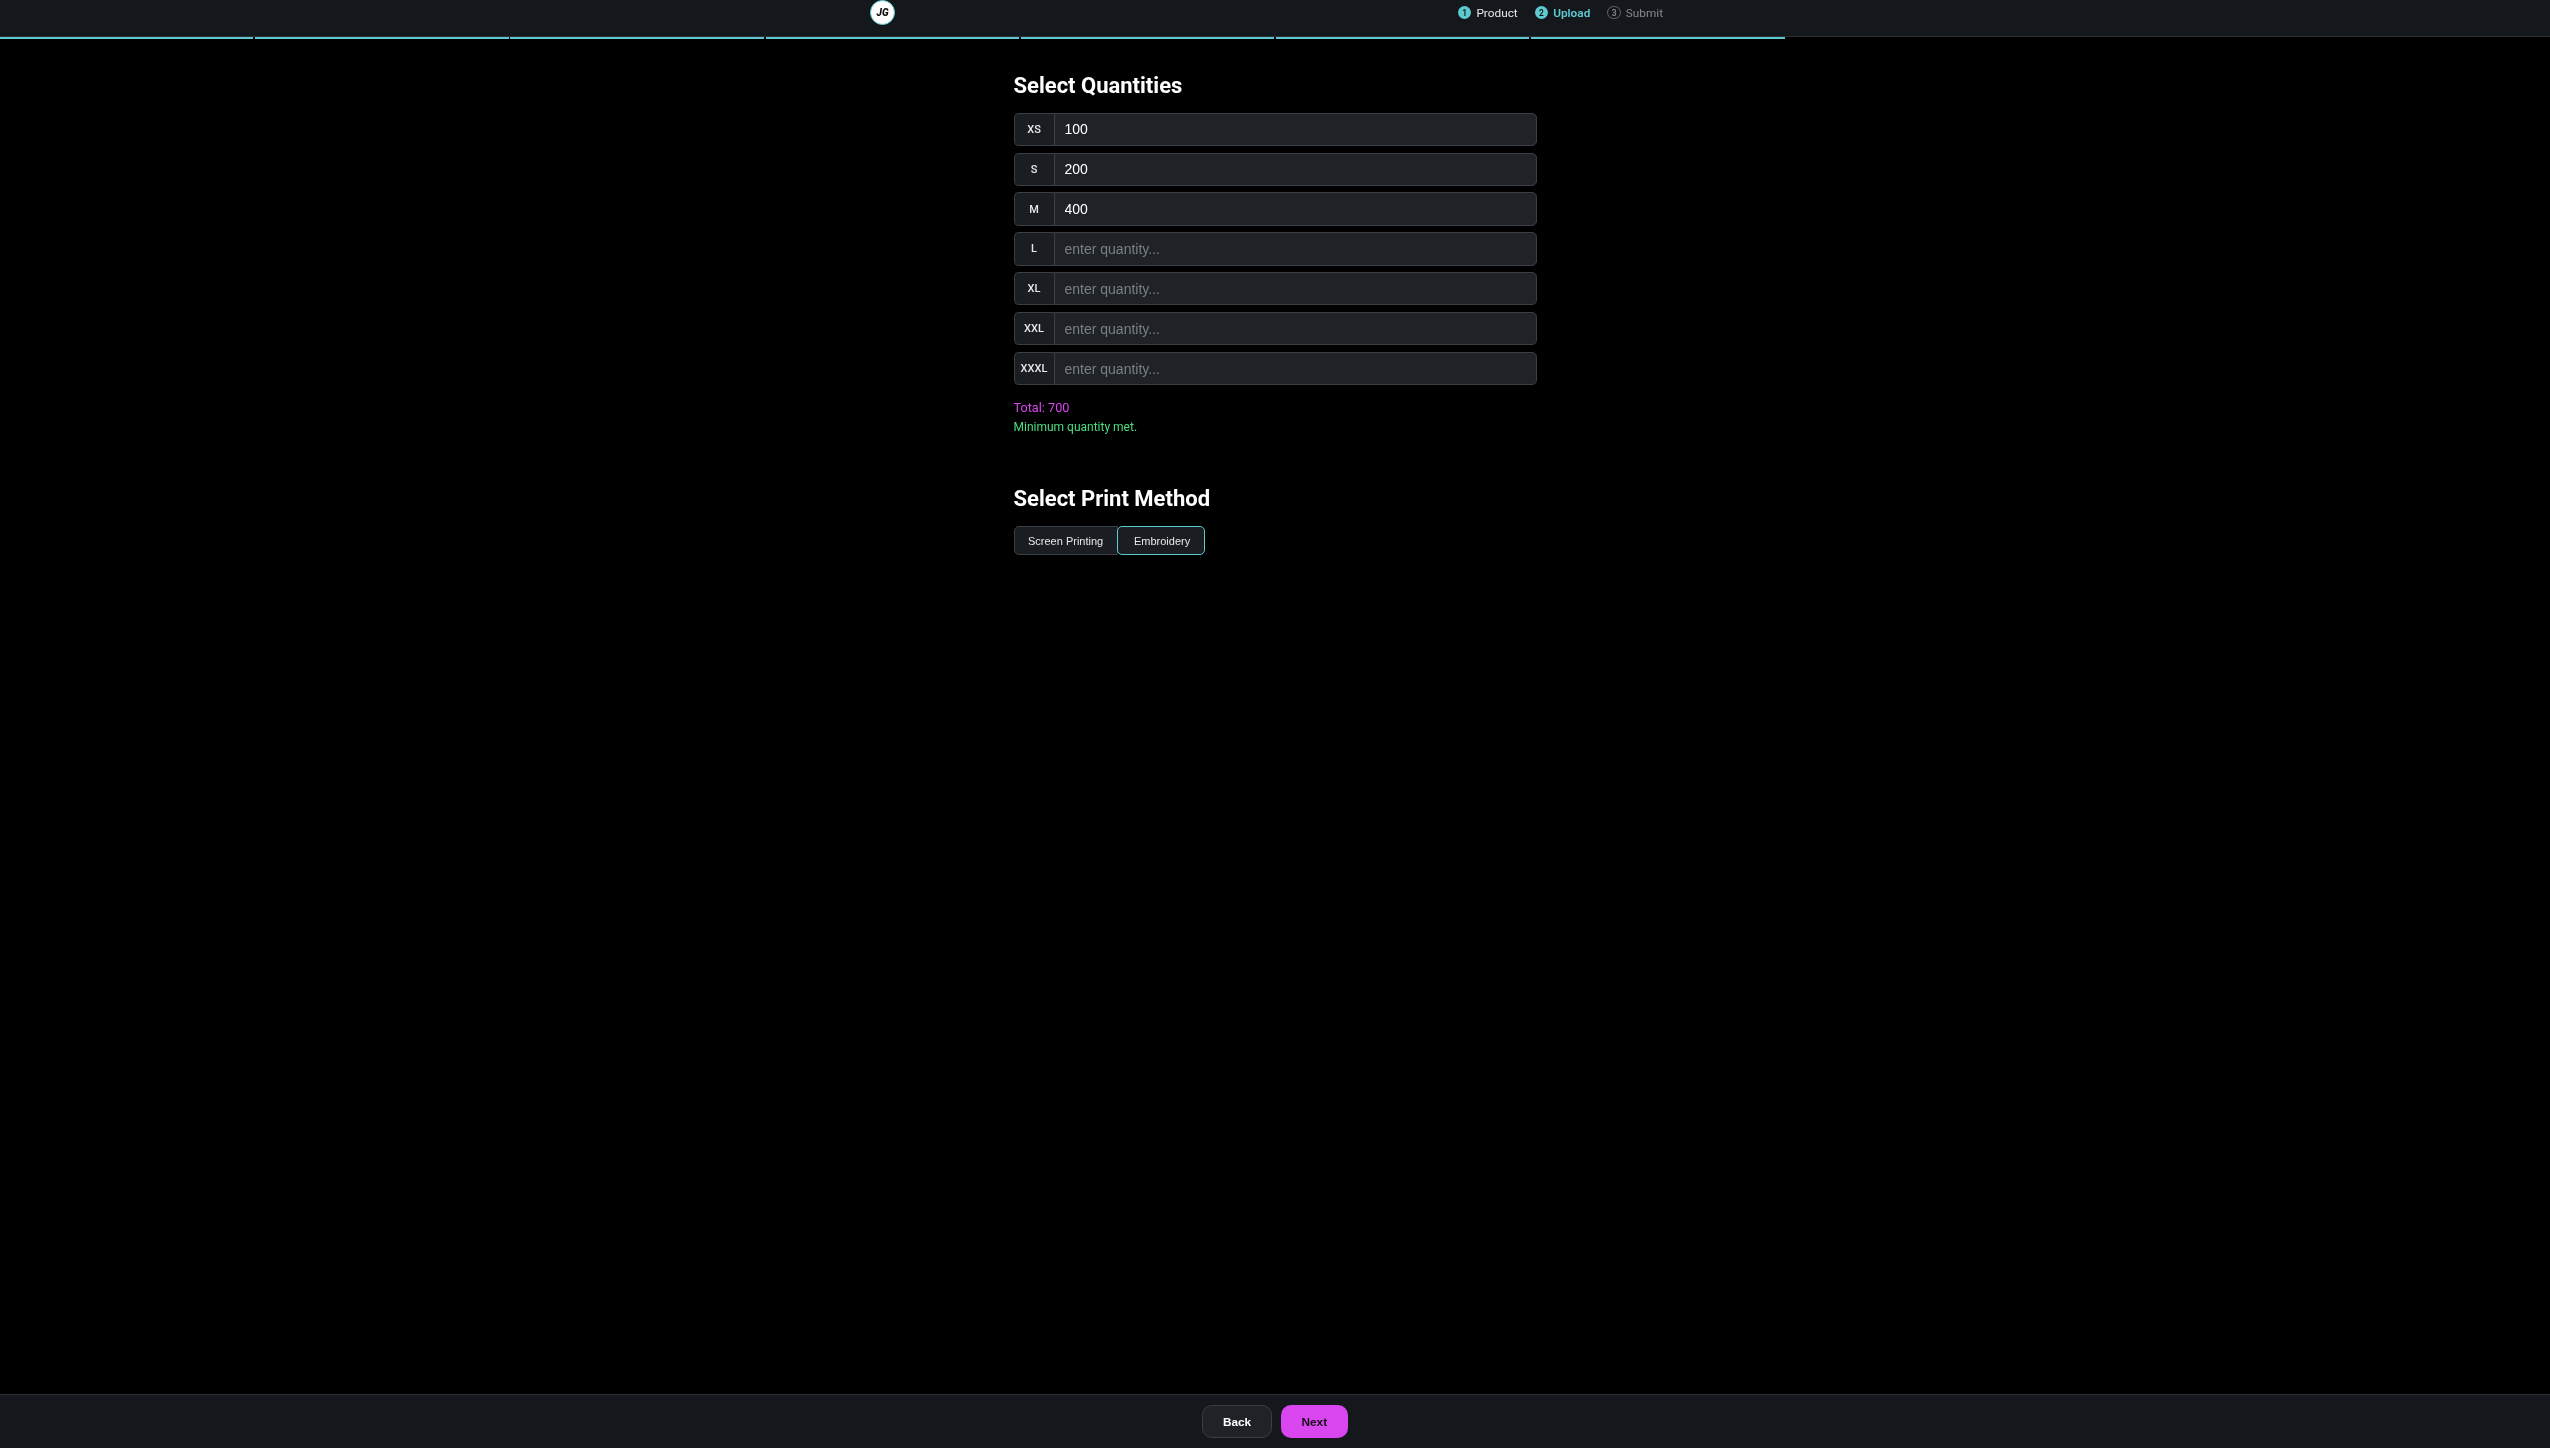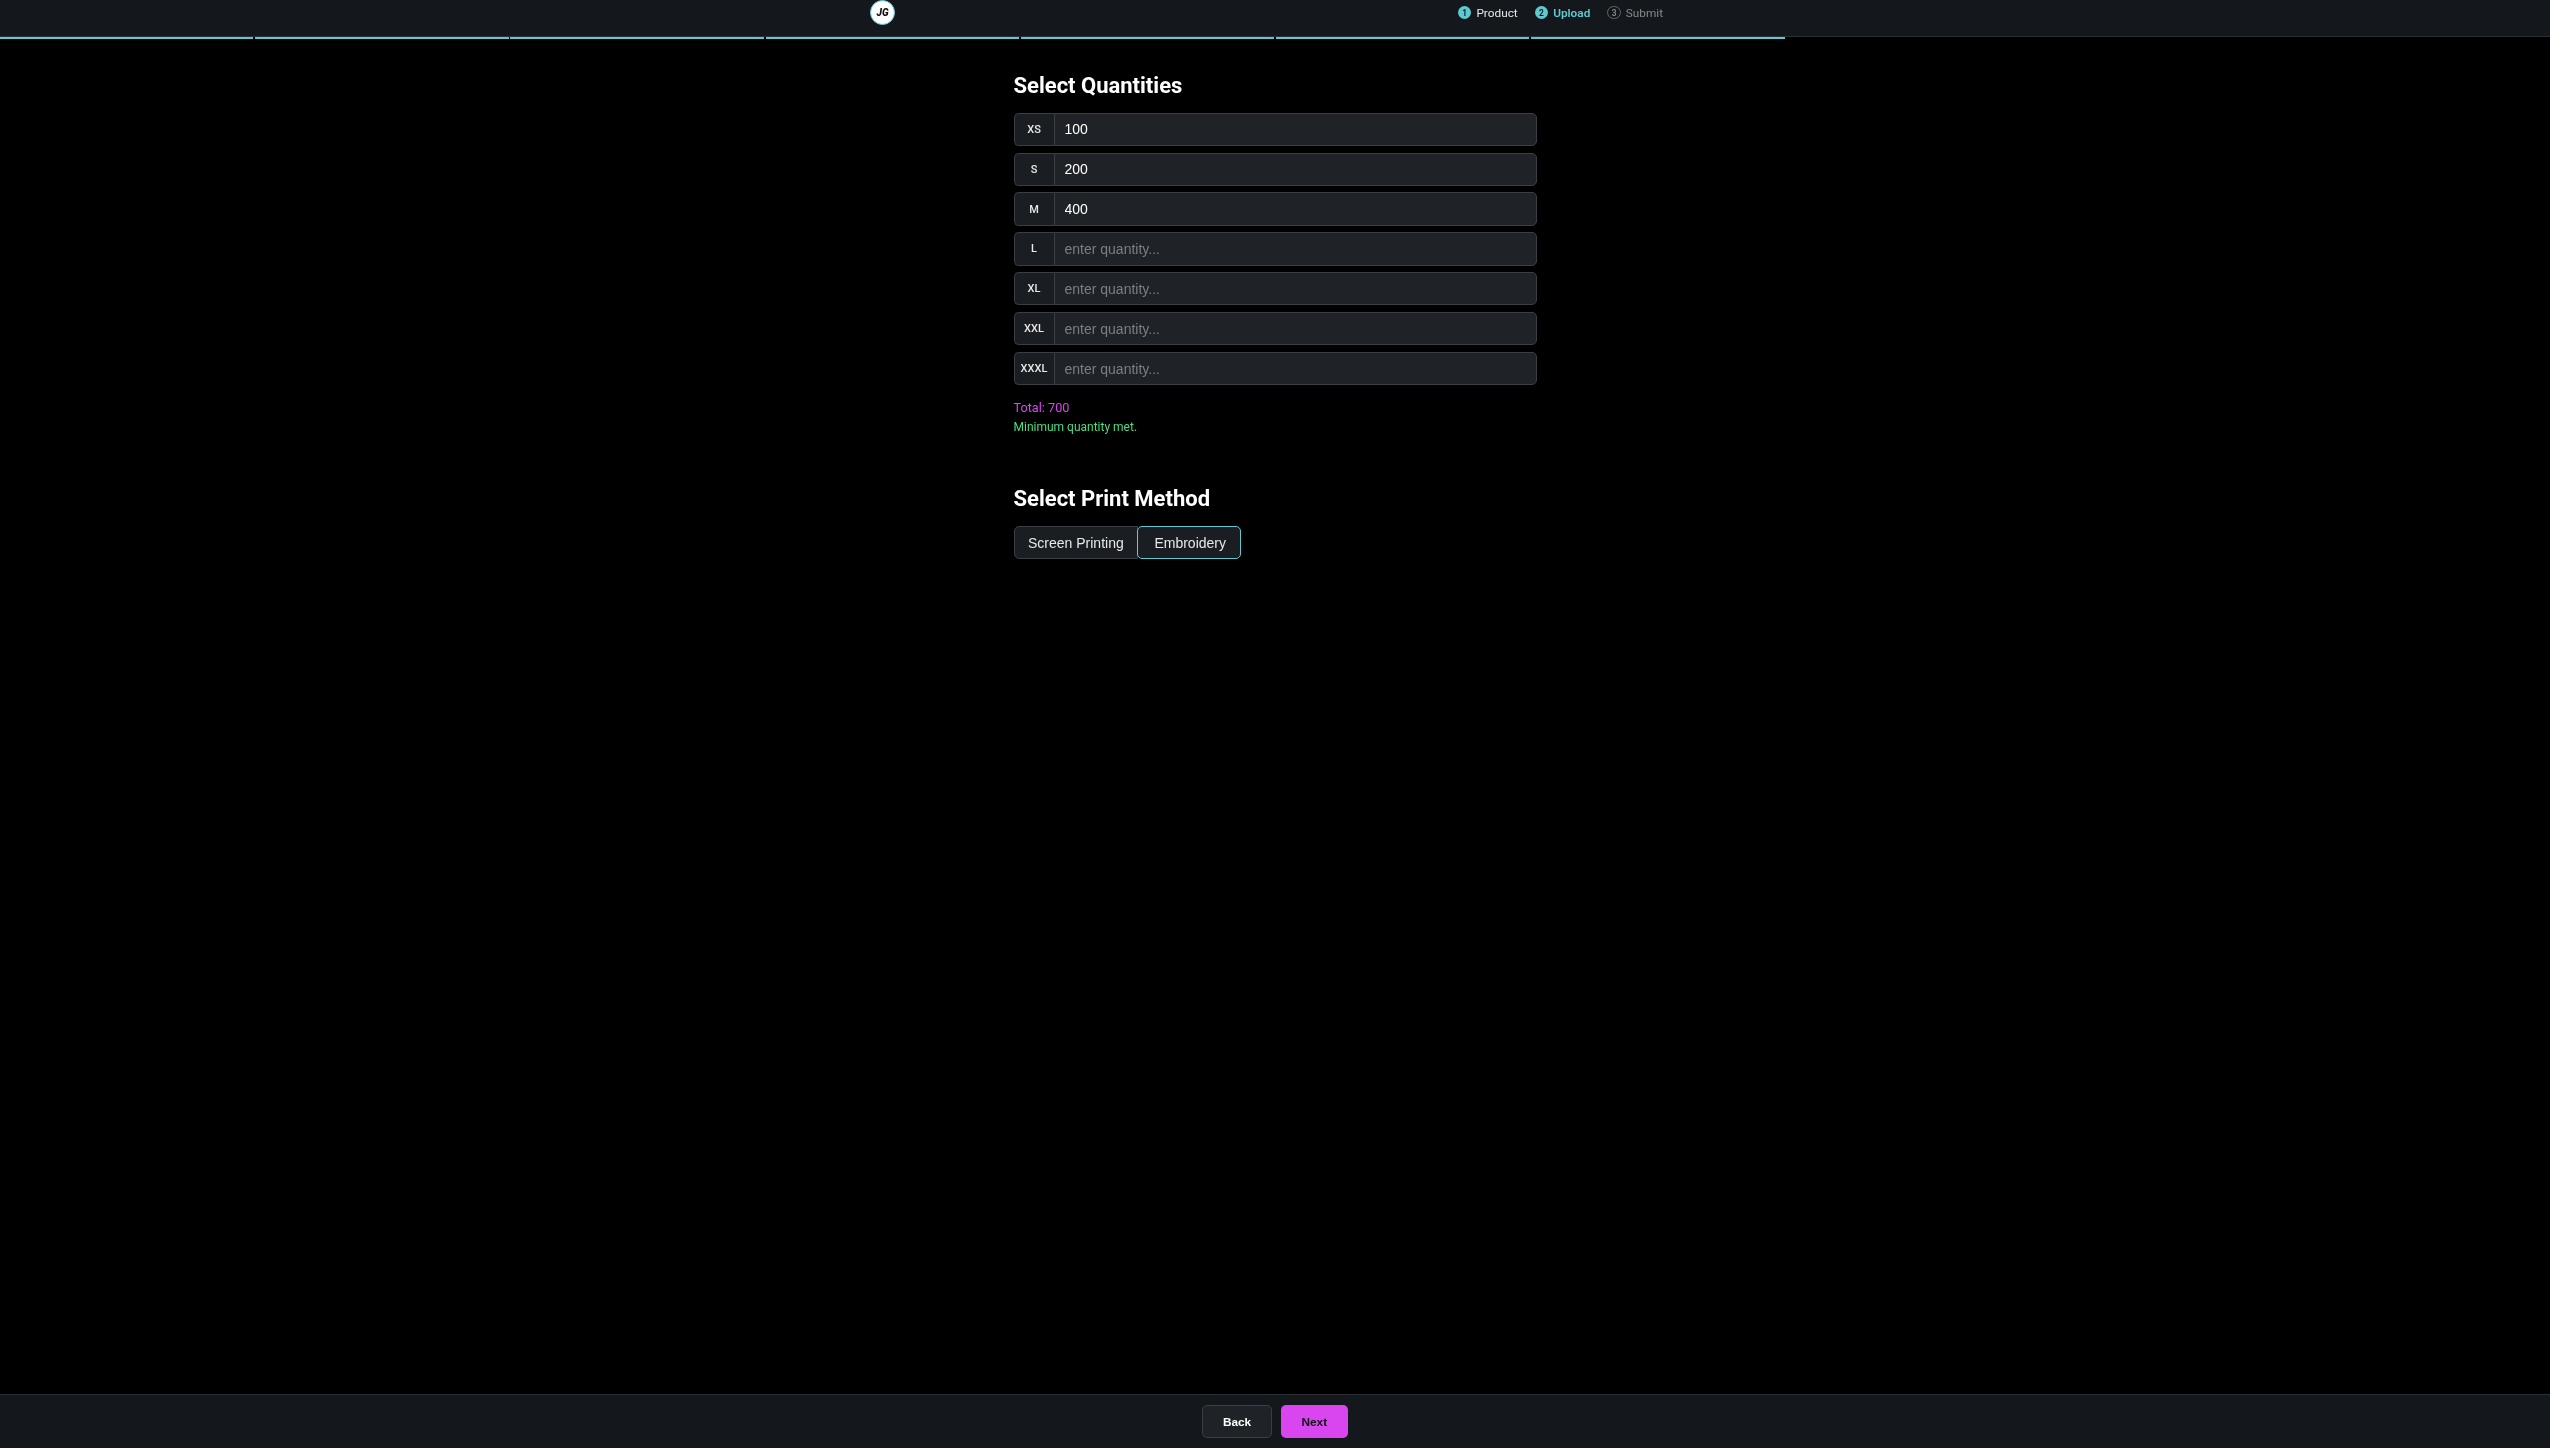--- a/index.html
+++ b/index.html
@@ -169,21 +169,21 @@
       color: #4ade80;
     }
     .section2 {
       margin-top: 52px;
     }
     .method-group {
       display: flex;
     }
     .method-btn {
       padding: 7.6px 13.5px;
-      font-size: 14px;
+      font-size: 11px;
       background: #1a1d21;
       border: 0.8px solid #3a3f45;
       color: #e8e8e8;
       cursor: pointer;
       font-weight: 500;
     }
     .method-btn:first-child {
       border-radius: 5px 0 0 5px;
     }
     .method-btn:last-child {
@@ -205,21 +205,21 @@
       right: 0;
       background: #14181d;
       border-top: 0.8px solid #2a2f36;
       padding: 10px 17px;
       display: flex;
       justify-content: center;
       gap: 8.4px;
     }
     .btn {
       padding: 8.4px 20px;
-      border-radius: 5px;
+      border-radius: 10px;
       font-size: 11.8px;
       font-weight: 600;
       cursor: pointer;
       border: 0.8px solid transparent;
     }
     .btn-back {
       background: #1f2328;
       border: 0.8px solid #3a3f45;
       color: #fff;
     }

